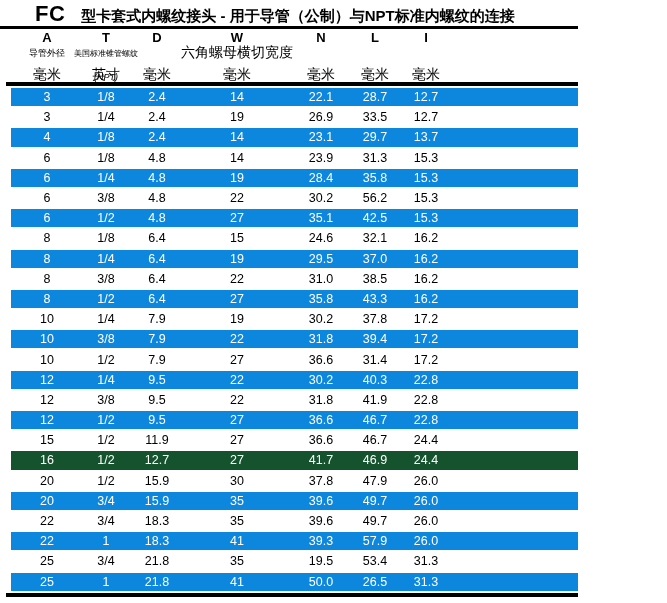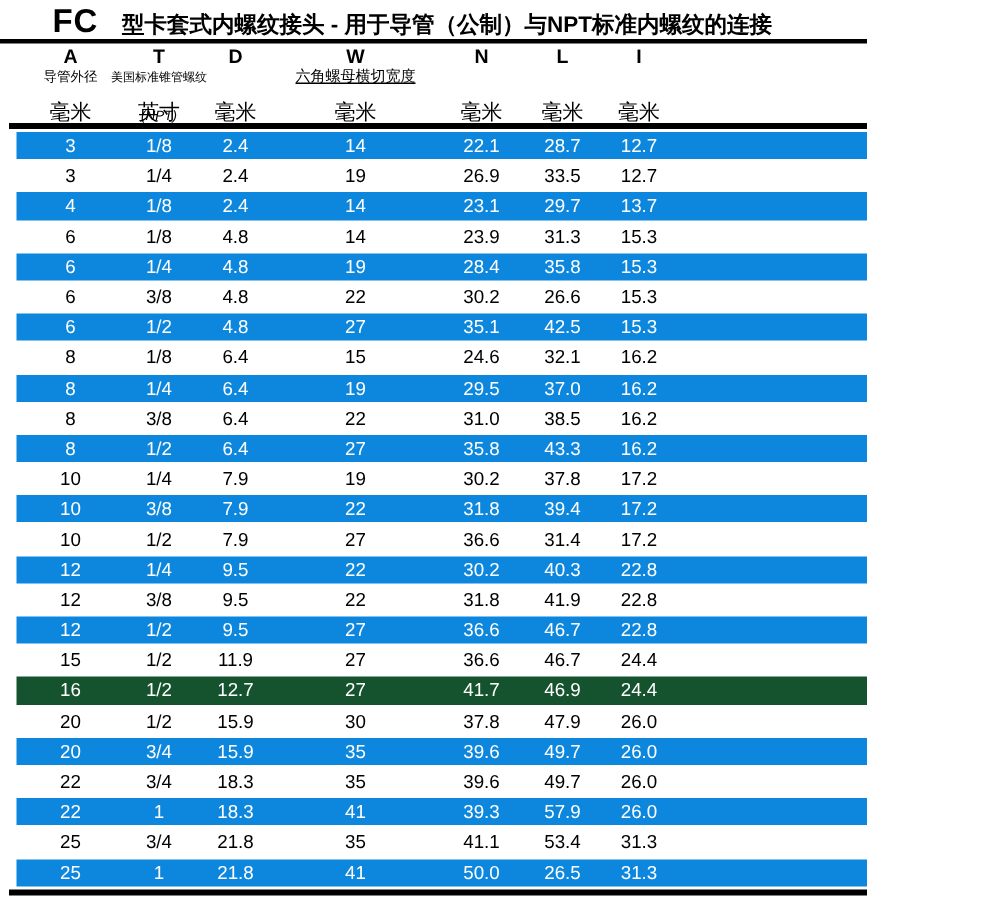--- a/index.html
+++ b/index.html
@@ -16,21 +16,21 @@
 
   
   .grid { display:grid; grid-template-columns:72px 46px 56px 104px 64px 44px 58px 1fr; }
 
   
   .hgrid { position:absolute; left:11px; width:648px; }
   .hcell { display:flex; justify-content:center; align-items:center; white-space:nowrap; overflow:visible; }
   .letters { top:30px; height:14px; font-size:13px; font-weight:bold; }
   .labels  { top:44px; height:11px; font-size:9px; }
   .labels .hcell:nth-child(2) { font-size:8px; }
-  .labels .hcell:nth-child(4) { font-size:10px;text-decoration:underline; }
+  .labels .hcell:nth-child(4) { font-size:14px; }
   .npt     { top:71px; height:11px; font-size:9px;font-style:italic; }
   .units   { top:66px; height:14px; font-size:14px; }
 
   .thick-rule  { position:absolute; left:6px; top:82px;  width:649px; height:4px; background:#000; }
   .bottom-rule { position:absolute; left:6px; top:593px; width:649px; height:4px; background:#000; }
 
   
   .rows { position:absolute; left:11px; top:88px; width:648px; }
   .row { height:18.2px; margin-bottom:2px; align-items:center; font-size:12.5px; }
   .row.blue { color:#fff; }
@@ -140,21 +140,21 @@
         <div class="cell">35.8</div>
         <div class="cell">15.3</div>
         <div class="cell"></div>
       </div>
       <div class="row grid">
         <div class="cell">6</div>
         <div class="cell">3/8</div>
         <div class="cell">4.8</div>
         <div class="cell">22</div>
         <div class="cell">30.2</div>
-        <div class="cell">26.6</div>
+        <div class="cell">56.2</div>
         <div class="cell">15.3</div>
         <div class="cell"></div>
       </div>
       <div class="row grid blue" style="background: rgb(13, 135, 221);">
         <div class="cell">6</div>
         <div class="cell">1/2</div>
         <div class="cell">4.8</div>
         <div class="cell">27</div>
         <div class="cell">35.1</div>
         <div class="cell">42.5</div>
@@ -319,21 +319,21 @@
         <div class="cell">39.3</div>
         <div class="cell">57.9</div>
         <div class="cell">26.0</div>
         <div class="cell"></div>
       </div>
       <div class="row grid">
         <div class="cell">25</div>
         <div class="cell">3/4</div>
         <div class="cell">21.8</div>
         <div class="cell">35</div>
-        <div class="cell">41.1</div>
+        <div class="cell">19.5</div>
         <div class="cell">53.4</div>
         <div class="cell">31.3</div>
         <div class="cell"></div>
       </div>
       <div class="row grid blue" style="background: rgb(13, 135, 221);">
         <div class="cell">25</div>
         <div class="cell">1</div>
         <div class="cell">21.8</div>
         <div class="cell">41</div>
         <div class="cell">50.0</div>

